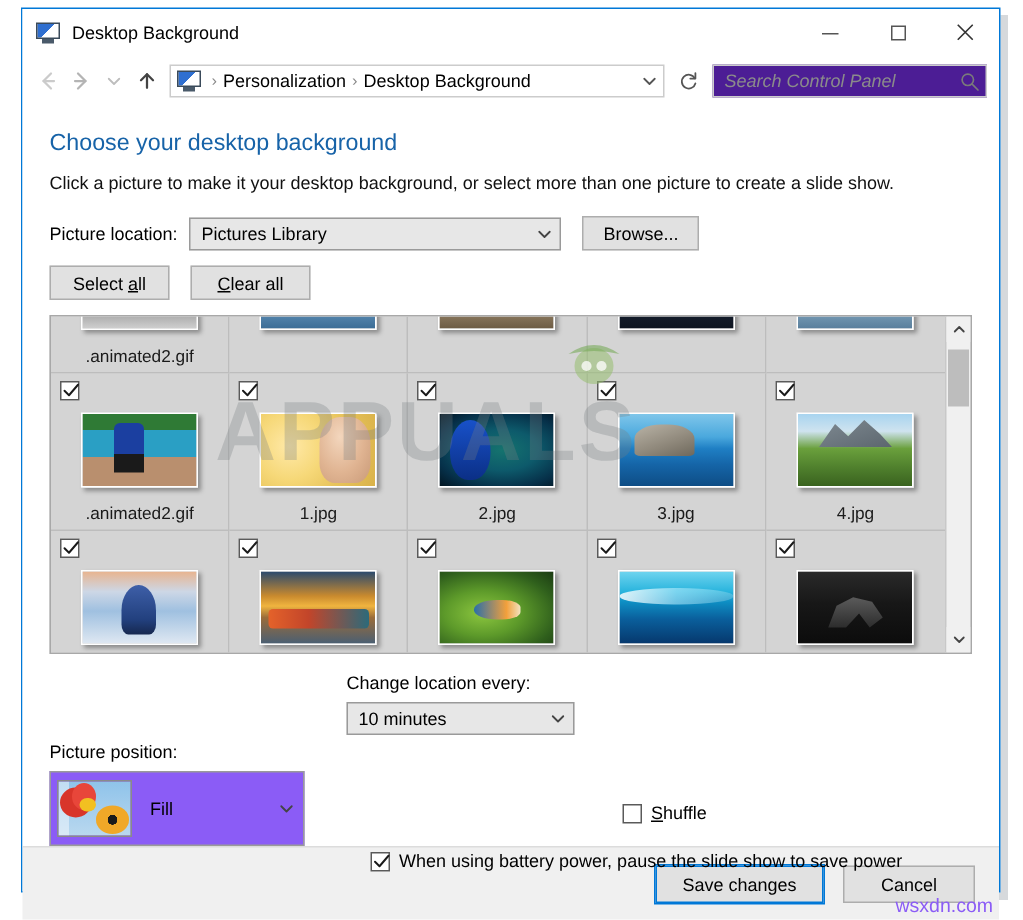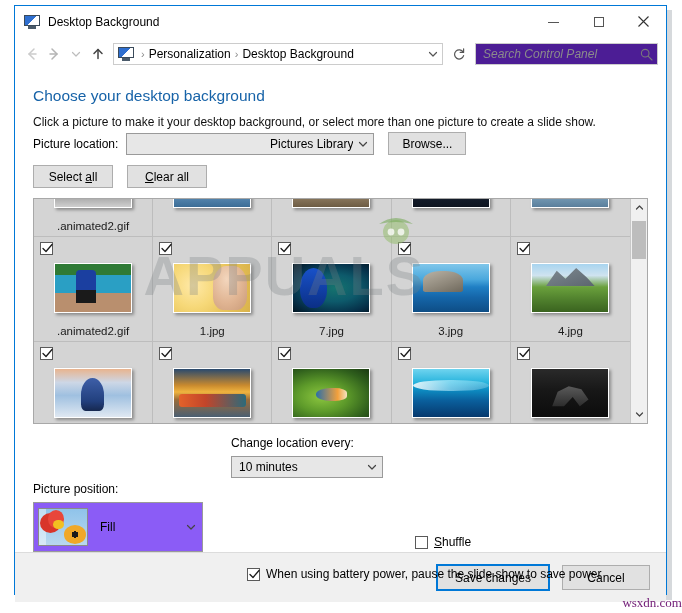--- a/index.html
+++ b/index.html
@@ -174,22 +174,21 @@
     font-weight: normal;
   }
   .subtitle {
     font-size: 12px;
     color: #111;
     margin-top: 10px;
   }
 
   .row-loc {
     display: flex; align-items: center;
-    margin-top: 3px;
-    text-align: right;
+    margin-top: 15px;
   }
   .lbl { font-size: 12px; color: #000; }
   .combo {
     height: 22px;
     border: 1px solid #9a9a9a;
     background: #e7e7e7;
     display: flex; align-items: center;
     box-sizing: border-box;
     font-size: 12px; color: #000;
   }
@@ -497,24 +496,24 @@
     border: 1px solid #0078d7;
     outline: 1px solid #0078d7;
     outline-offset: 0px;
     background: #e1e1e1;
     margin-right: 13px;
   }
   #cancel-btn { width: 88px; height: 25px; }
 
   .site-wm {
     position: absolute;
-    right: 0; bottom: 2px;
+    right: 20px; bottom: 2px;
     font-size: 13px;
-    color: #701a75;
-    font-family: Liberation Serif, serif;
+    color: #8b5cf6;
+    font-family: Liberation Sans, sans-serif;
   }
 </style>
 </head>
 <body>
 
 <div id="root">
 
   <div class="win-shadow"></div>
 
   <div class="window">
@@ -676,21 +675,21 @@
               </div>
               <div class="cell">
                 <div class="chk">
                   <svg width="11" height="11" viewBox="0 0 11 11">
                     <path d="M1 5.5 L4 8.5 L10 1.5" stroke="#1a1a1a" stroke-width="1.3" fill="none" stroke-linecap="round" stroke-linejoin="round"></path>
                   </svg>
                 </div>
                 <div class="thumb">
                   <div class="t-inner art-2"></div>
                 </div>
-                <div class="caption">7.jpg</div>
+                <div class="caption">2.jpg</div>
               </div>
               <div class="cell">
                 <div class="chk">
                   <svg width="11" height="11" viewBox="0 0 11 11">
                     <path d="M1 5.5 L4 8.5 L10 1.5" stroke="#1a1a1a" stroke-width="1.3" fill="none" stroke-linecap="round" stroke-linejoin="round"></path>
                   </svg>
                 </div>
                 <div class="thumb">
                   <div class="t-inner art-3"></div>
                 </div>

